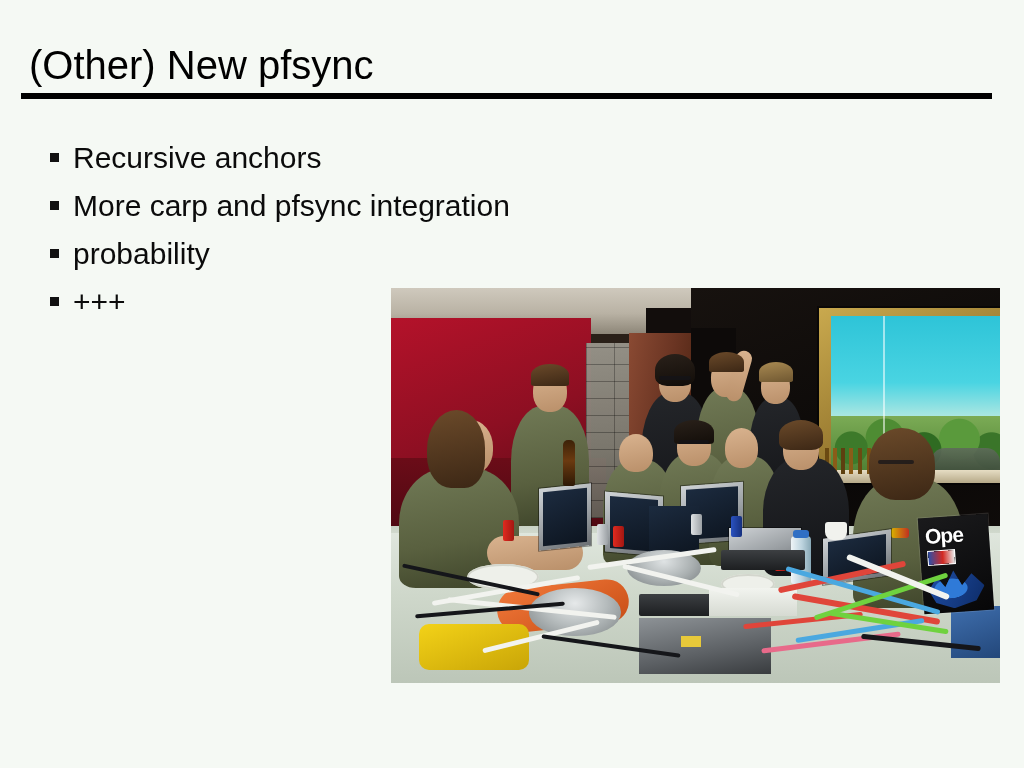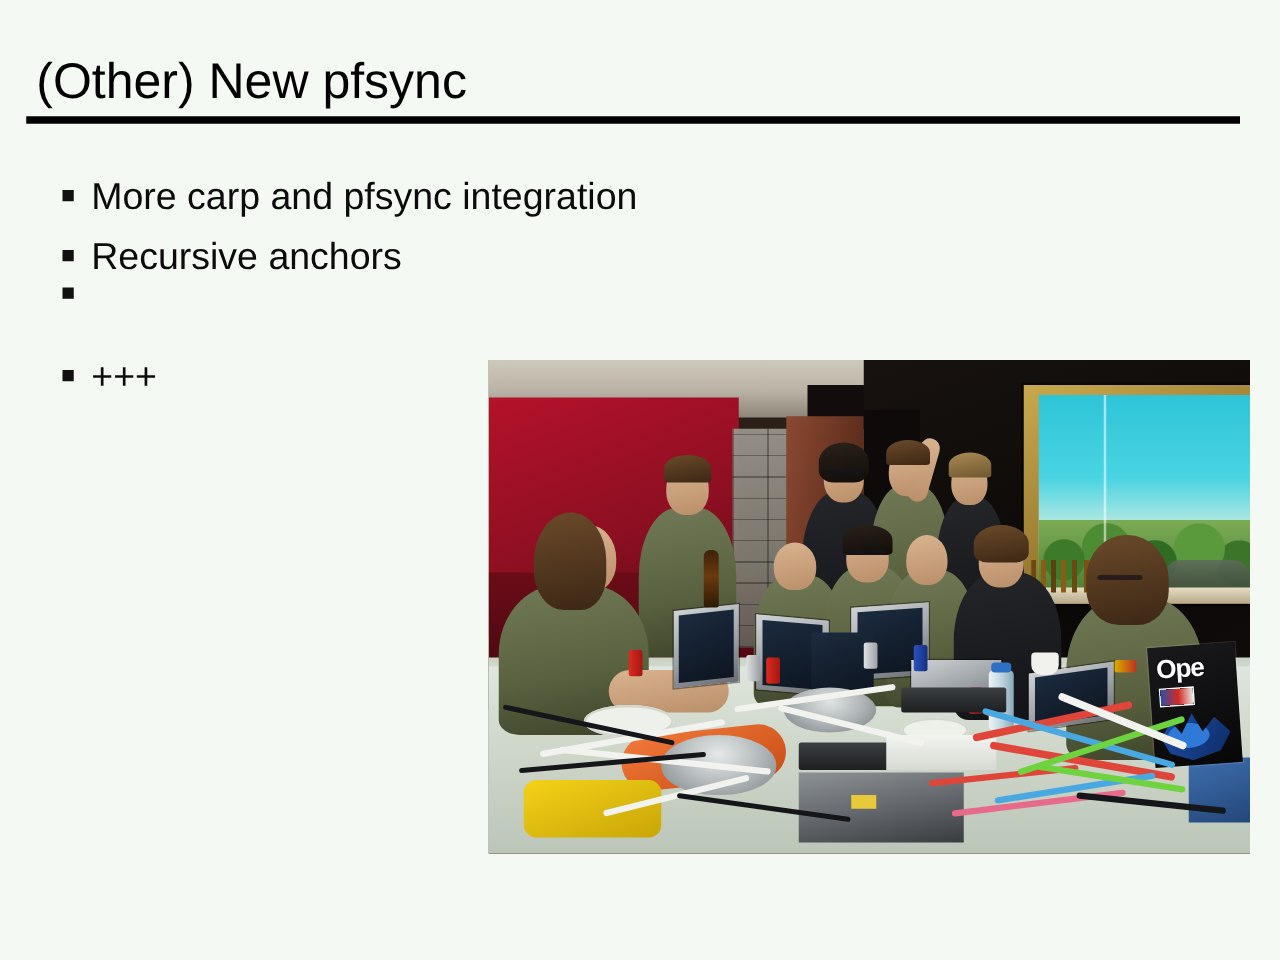--- a/index.html
+++ b/index.html
@@ -361,30 +361,31 @@
 <div class="slide">
 
   <div class="slide-title">(Other) New pfsync</div>
 
   <div class="title-rule"></div>
 
   <div class="bullets">
 
     <div class="bullet-row">
       <span class="bullet-marker"></span>
+      <span class="bullet-text">Recursive anchors</span>
+    </div>
+
+    <div class="bullet-row">
+      <span class="bullet-marker"></span>
       <span class="bullet-text">More carp and pfsync integration</span>
     </div>
 
     <div class="bullet-row">
       <span class="bullet-marker"></span>
-      <span class="bullet-text">Recursive anchors</span>
-    </div>
-
-    <div class="bullet-row">
-      <span class="bullet-marker"></span>
+      <span class="bullet-text">probability</span>
     </div>
 
     <div class="bullet-row">
       <span class="bullet-marker"></span>
       <span class="bullet-text">+++</span>
     </div>
 
   </div>
 
   <div class="photo">

